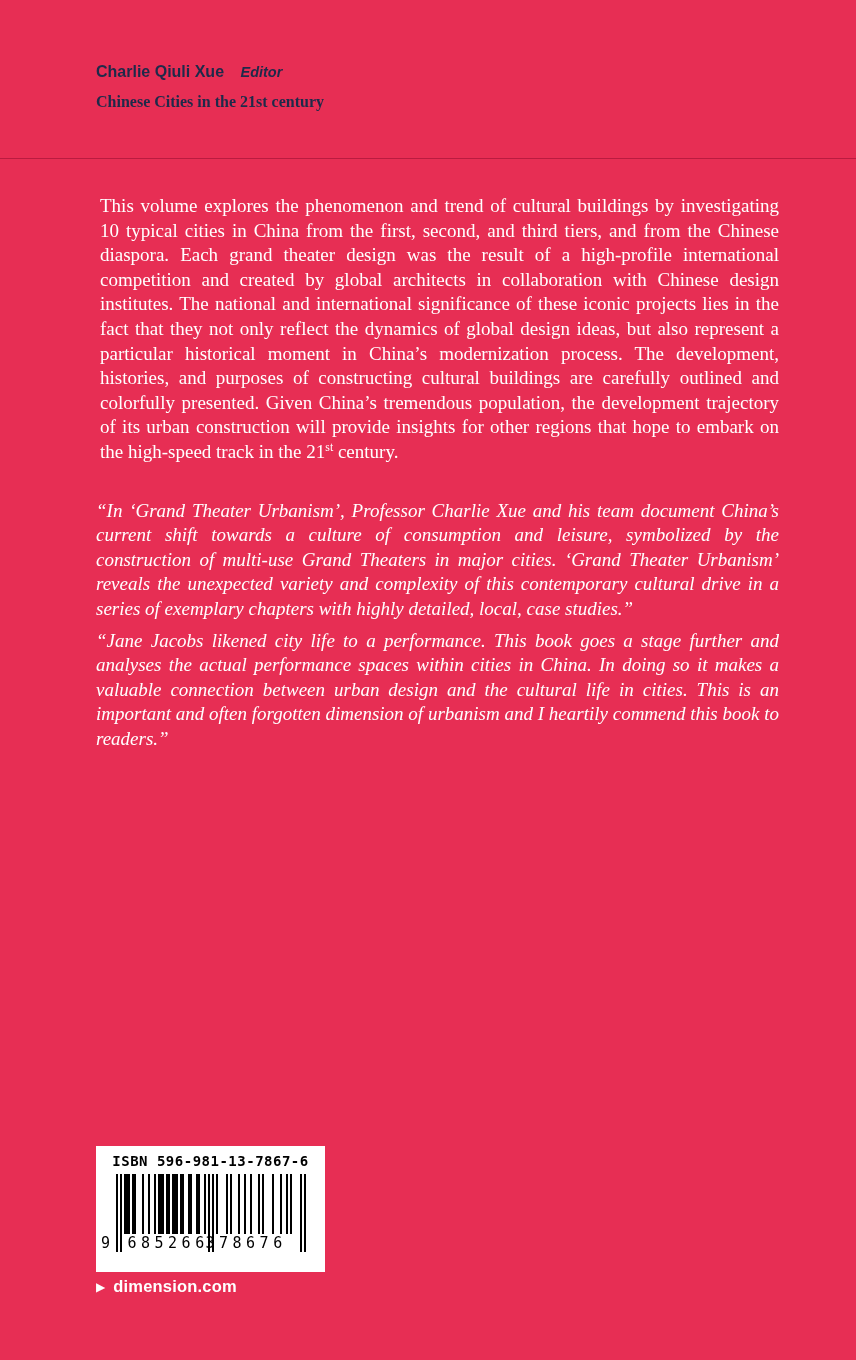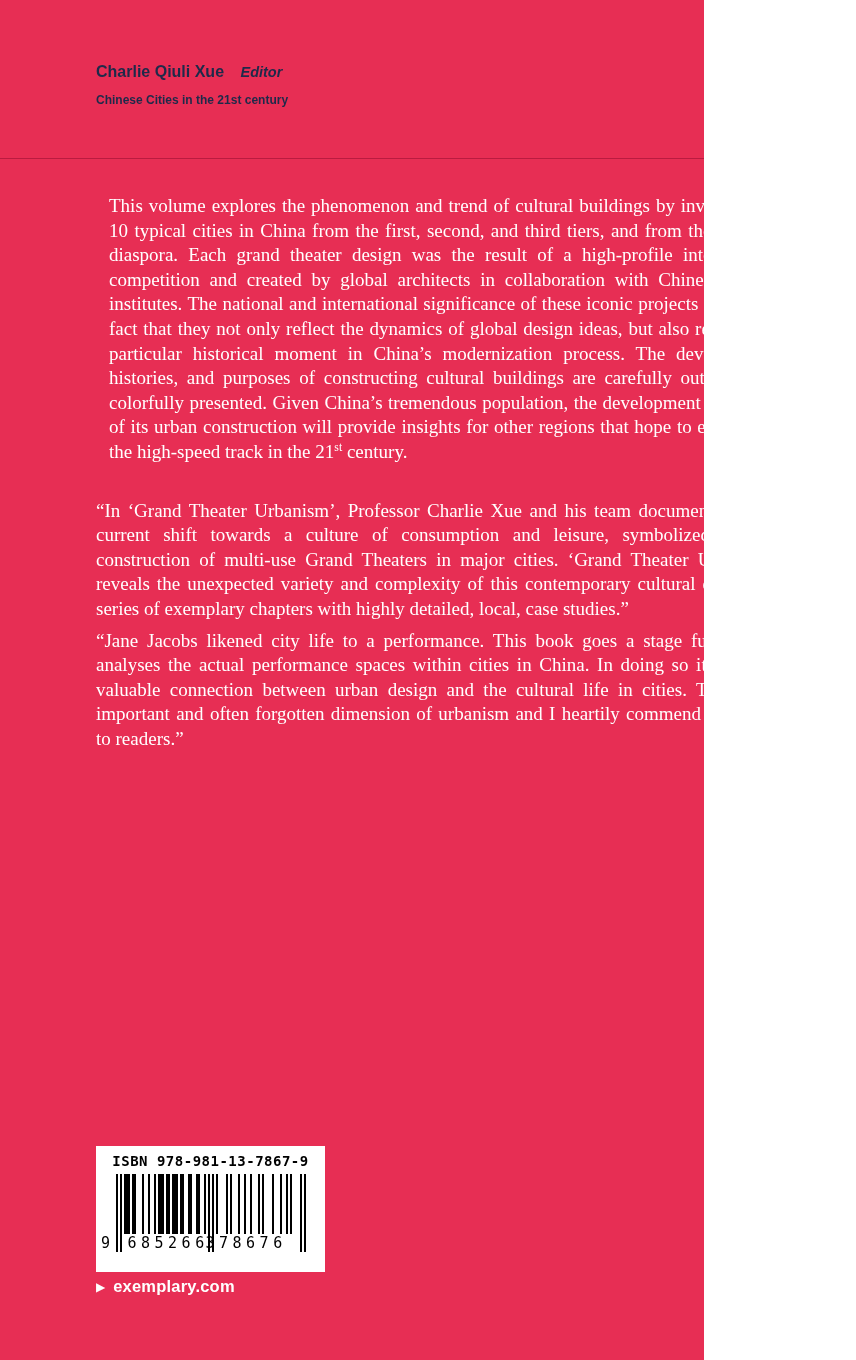--- a/index.html
+++ b/index.html
@@ -1,62 +1,62 @@
 <!DOCTYPE html>
 <html><head>
 <meta charset="utf-8">
 <style>
   html, body { margin: 0; padding: 0; }
   body { font-family: "Liberation Sans", sans-serif; }
 
   .page {
     position: relative;
-    width: 704px;
+    width: 856px;
     height: 1360px;
     background: var(--bg, #E72E54);
     overflow: hidden;
   }
 
   
   .header {
     position: absolute;
     left: 96px;
     top: 62px;
     width: 682px;
     color: var(--navy, #1E2A4A);
   }
   .author-line { font-size: 16px; font-weight: bold; line-height: 20px; }
   .author-name { font-weight: bold; }
   .author-role { font-style: italic; font-weight: bold; font-size: 14.5px; margin-left: 12px; }
   .book-title  { font-size: 23px; font-weight: bold; margin-top: 13px; letter-spacing: 0.1px; }
-  .book-subtitle { font-size: 12px; font-weight: bold; margin-top: 11px; }
+  .book-subtitle { font-size: 16px; font-weight: bold; margin-top: 11px; font-family: Liberation Serif, serif; }
 
   .divider {
     position: absolute;
     left: 0; right: 0;
     top: 158px;
     height: 1px;
     background: rgba(130, 5, 40, 0.45);
   }
 
   
   .main-text {
     position: absolute;
     left: 96px;
     top: 194px;
     width: 683px;
     color: var(--ink, #FFFFFF);
     font-family: "Liberation Serif", serif;
     font-size: 19px;
     line-height: 24.6px;
   }
-  .synopsis { text-align: justify; margin: 0 0 34px 13px; }
+  .synopsis { text-align: justify; margin: 0 0 34px 4px; }
   .synopsis sup { font-size: 0.62em; vertical-align: super; line-height: 0; }
 
-  .quote { text-align: justify; margin: 0 0 7px 0; }
+  .quote { font-style: italic; text-align: justify; margin: 0 0 7px 0; }
   .attribution {
     text-align: right;
     margin: 0 0 27px 0;
     font-family: "Liberation Serif", serif;
   }
   .attribution .attr-name {
     font-family: "Liberation Sans", sans-serif;
     font-weight: bold;
     font-size: 17.5px;
   }
@@ -133,21 +133,21 @@
 
   <div class="main-text">
     <p class="synopsis"><span>This volume explores the phenomenon and trend of cultural buildings by investigating 10 typical cities in China from the first, second, and third tiers, and from the Chinese diaspora. Each grand theater design was the result of a high-profile international competition and created by global architects in collaboration with Chinese design institutes. The national and international significance of these iconic projects lies in the fact that they not only reflect the dynamics of global design ideas, but also represent a particular historical moment in China’s modernization process. The development, histories, and purposes of constructing cultural buildings are carefully outlined and colorfully presented. Given China’s tremendous population, the development trajectory of its urban construction will provide insights for other regions that hope to embark on the high-speed track in the 21</span><sup>st</sup><span> century.</span></p>
 
     <p class="quote">“In ‘Grand Theater Urbanism’, Professor Charlie Xue and his team document China’s current shift towards a culture of consumption and leisure, symbolized by the construction of multi-use Grand Theaters in major cities. ‘Grand Theater Urbanism’ reveals the unexpected variety and complexity of this contemporary cultural drive in a series of exemplary chapters with highly detailed, local, case studies.”</p>
 
     <p class="quote">“Jane Jacobs likened city life to a performance. This book goes a stage further and analyses the actual performance spaces within cities in China. In doing so it makes a valuable connection between urban design and the cultural life in cities. This is an important and often forgotten dimension of urbanism and I heartily commend this book to readers.”</p>
   </div>
 
   <div class="barcode-box">
-    <div class="isbn-label">ISBN 978-981-13-7867-9</div>
+    <div class="isbn-label">ISBN 596-981-13-7867-6</div>
     <div class="bars-wrap">
       <div class="bars">
           <div class="module on tall"></div>
           <div class="module tall"></div>
           <div class="module on tall"></div>
           <div class="module"></div>
           <div class="module on"></div>
           <div class="module on"></div>
           <div class="module on"></div>
           <div class="module"></div>
@@ -240,16 +240,16 @@
           <div class="module on tall"></div>
         </div>
       <span class="bc-digit d-first">9</span>
       <span class="bc-digit d-left">685266</span>
       <span class="bc-digit d-right">378676</span>
     </div>
   </div>
 
   <div class="footer">
     <span class="play-icon">▶</span>
-    <span class="springer-url">exemplary.com</span>
+    <span class="springer-url">dimension.com</span>
   </div>
 
 </div>
 
 </body></html>

